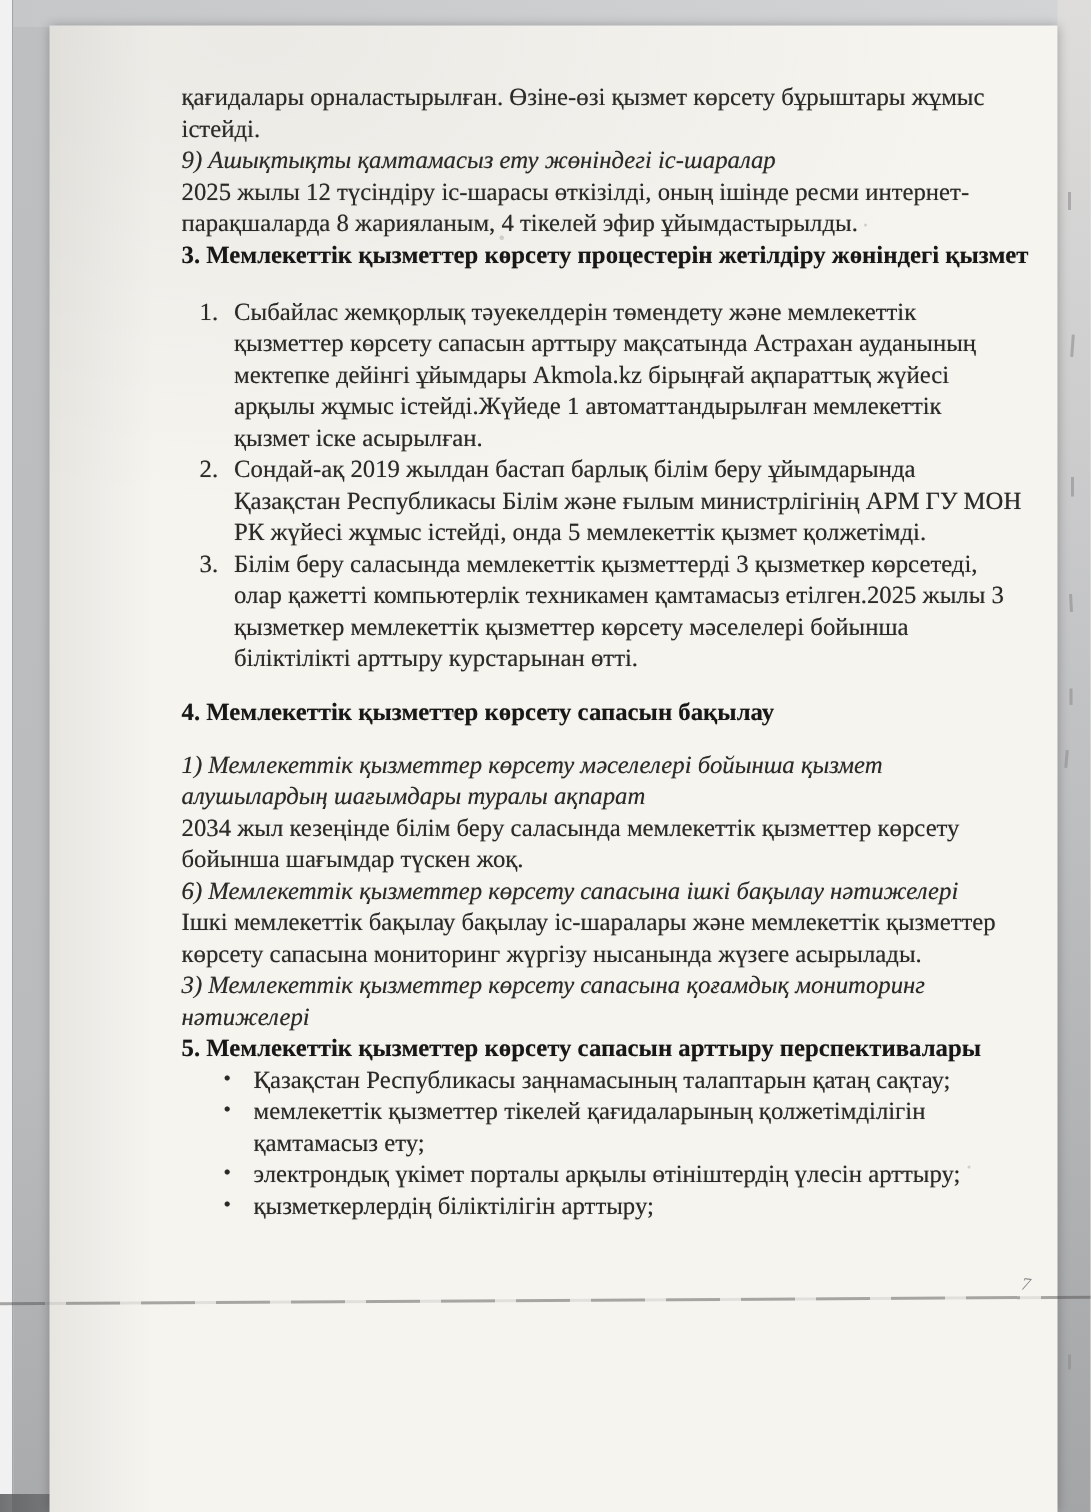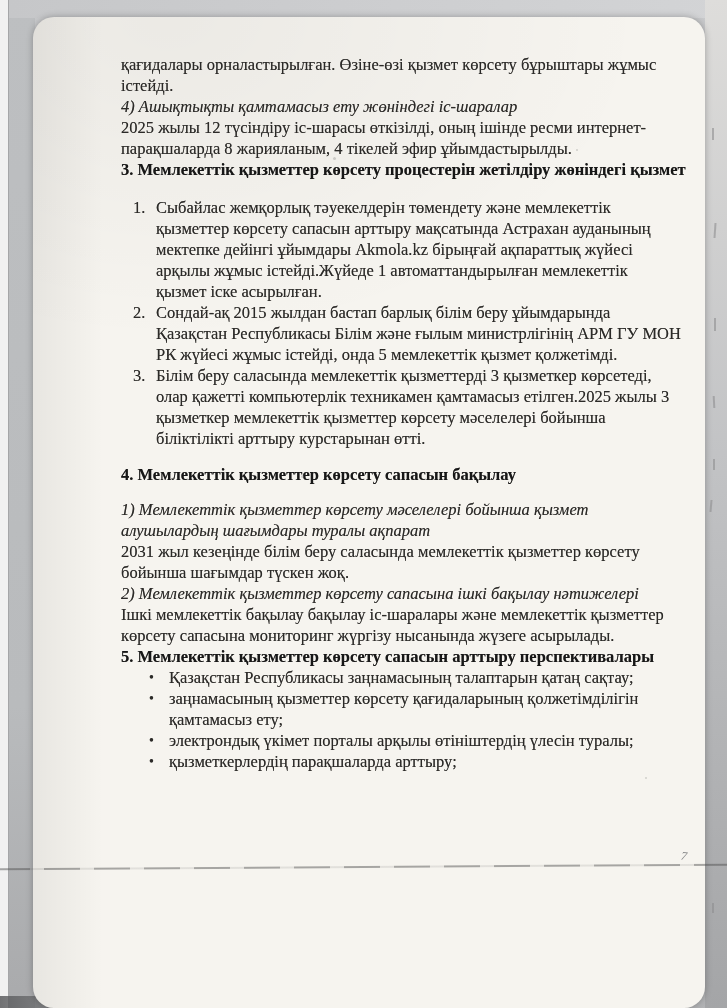--- a/index.html
+++ b/index.html
@@ -27,21 +27,20 @@
     background:linear-gradient(90deg,rgba(90,91,93,.85),rgba(90,91,93,0));}
   
   .paper{
     position:absolute;left:33px;top:17px;width:672px;height:991px;
     background:
       radial-gradient(130% 60% at 20% 0%,rgba(0,0,0,.045),transparent 55%),
       linear-gradient(90deg,rgba(0,0,0,.06) 0,transparent 70px),
       var(--paper);
     box-shadow:0 0 7px rgba(0,0,0,.28);
     overflow:hidden;
-    border-radius:21px;
   }
   .doc{
     position:absolute;left:88px;top:37px;width:572px;
     font-size:16.5px;line-height:21px;color:var(--ink);
     text-shadow:0 0 .5px rgba(45,42,38,.55);
   }
   .blk{white-space:pre-line;}
   .blk-pi{font-style:italic;}
   .blk-h{font-weight:700;white-space:nowrap;color:var(--ink-bold);}
   .blk:nth-child(5){margin-top:17px;margin-left:12px;}           
@@ -88,45 +87,47 @@
 <div class="edge-strip-left"></div>
 <div class="gray-col-left"></div>
 <div class="gray-band-top"></div>
 <div class="gray-col-right"></div>
 <div class="corner-shadow-bl"></div>
 
 <div class="paper">
   <div class="doc">
       <div class="blk blk-p">қағидалары орналастырылған. Өзіне-өзі қызмет көрсету бұрыштары жұмыс
 істейді.</div>
-      <div class="blk blk-pi">4) Ашықтықты қамтамасыз ету жөніндегі іс-шаралар</div>
+      <div class="blk blk-pi">9) Ашықтықты қамтамасыз ету жөніндегі іс-шаралар</div>
       <div class="blk blk-p">2025 жылы 12 түсіндіру іс-шарасы өткізілді, оның ішінде ресми интернет-
 парақшаларда 8 жарияланым, 4 тікелей эфир ұйымдастырылды.</div>
       <div class="blk blk-h">3. Мемлекеттік қызметтер көрсету процестерін жетілдіру жөніндегі қызмет</div>
       <div class="blk blk-ol"><div class="li"><span class="marker">1.</span><span class="litxt">Сыбайлас жемқорлық тәуекелдерін төмендету және мемлекеттік
 қызметтер көрсету сапасын арттыру мақсатында Астрахан ауданының
 мектепке дейінгі ұйымдары Akmola.kz бірыңғай ақпараттық жүйесі
 арқылы жұмыс істейді.Жүйеде 1 автоматтандырылған мемлекеттік
-қызмет іске асырылған.</span></div><div class="li"><span class="marker">2.</span><span class="litxt">Сондай-ақ 2015 жылдан бастап барлық білім беру ұйымдарында
+қызмет іске асырылған.</span></div><div class="li"><span class="marker">2.</span><span class="litxt">Сондай-ақ 2019 жылдан бастап барлық білім беру ұйымдарында
 Қазақстан Республикасы Білім және ғылым министрлігінің АРМ ГУ МОН
 РК жүйесі жұмыс істейді, онда 5 мемлекеттік қызмет қолжетімді.</span></div><div class="li"><span class="marker">3.</span><span class="litxt">Білім беру саласында мемлекеттік қызметтерді 3 қызметкер көрсетеді,
 олар қажетті компьютерлік техникамен қамтамасыз етілген.2025 жылы 3
 қызметкер мемлекеттік қызметтер көрсету мәселелері бойынша
 біліктілікті арттыру курстарынан өтті.</span></div></div>
       <div class="blk blk-h">4. Мемлекеттік қызметтер көрсету сапасын бақылау</div>
       <div class="blk blk-pi">1) Мемлекеттік қызметтер көрсету мәселелері бойынша қызмет
 алушылардың шағымдары туралы ақпарат</div>
-      <div class="blk blk-p">2031 жыл кезеңінде білім беру саласында мемлекеттік қызметтер көрсету
+      <div class="blk blk-p">2034 жыл кезеңінде білім беру саласында мемлекеттік қызметтер көрсету
 бойынша шағымдар түскен жоқ.</div>
-      <div class="blk blk-pi">2) Мемлекеттік қызметтер көрсету сапасына ішкі бақылау нәтижелері</div>
+      <div class="blk blk-pi">6) Мемлекеттік қызметтер көрсету сапасына ішкі бақылау нәтижелері</div>
       <div class="blk blk-p">Ішкі мемлекеттік бақылау бақылау іс-шаралары және мемлекеттік қызметтер
 көрсету сапасына мониторинг жүргізу нысанында жүзеге асырылады.</div>
+      <div class="blk blk-pi">3) Мемлекеттік қызметтер көрсету сапасына қоғамдық мониторинг
+нәтижелері</div>
       <div class="blk blk-h">5. Мемлекеттік қызметтер көрсету сапасын арттыру перспективалары</div>
-      <div class="blk blk-ul"><div class="li"><span class="marker">•</span><span class="litxt">Қазақстан Республикасы заңнамасының талаптарын қатаң сақтау;</span></div><div class="li"><span class="marker">•</span><span class="litxt">заңнамасының қызметтер көрсету қағидаларының қолжетімділігін
-қамтамасыз ету;</span></div><div class="li"><span class="marker">•</span><span class="litxt">электрондық үкімет порталы арқылы өтініштердің үлесін туралы;</span></div><div class="li"><span class="marker">•</span><span class="litxt">қызметкерлердің парақшаларда арттыру;</span></div></div>
+      <div class="blk blk-ul"><div class="li"><span class="marker">•</span><span class="litxt">Қазақстан Республикасы заңнамасының талаптарын қатаң сақтау;</span></div><div class="li"><span class="marker">•</span><span class="litxt">мемлекеттік қызметтер тікелей қағидаларының қолжетімділігін
+қамтамасыз ету;</span></div><div class="li"><span class="marker">•</span><span class="litxt">электрондық үкімет порталы арқылы өтініштердің үлесін арттыру;</span></div><div class="li"><span class="marker">•</span><span class="litxt">қызметкерлердің біліктілігін арттыру;</span></div></div>
     </div>
   <div class="speck s1"></div>
   <div class="speck s2"></div>
   <div class="speck s3"></div>
   <div class="speck s4"></div>
 </div>
 
 <div class="fold-line"></div>
 <div class="mark m1"></div>
 <div class="mark m2"></div>

